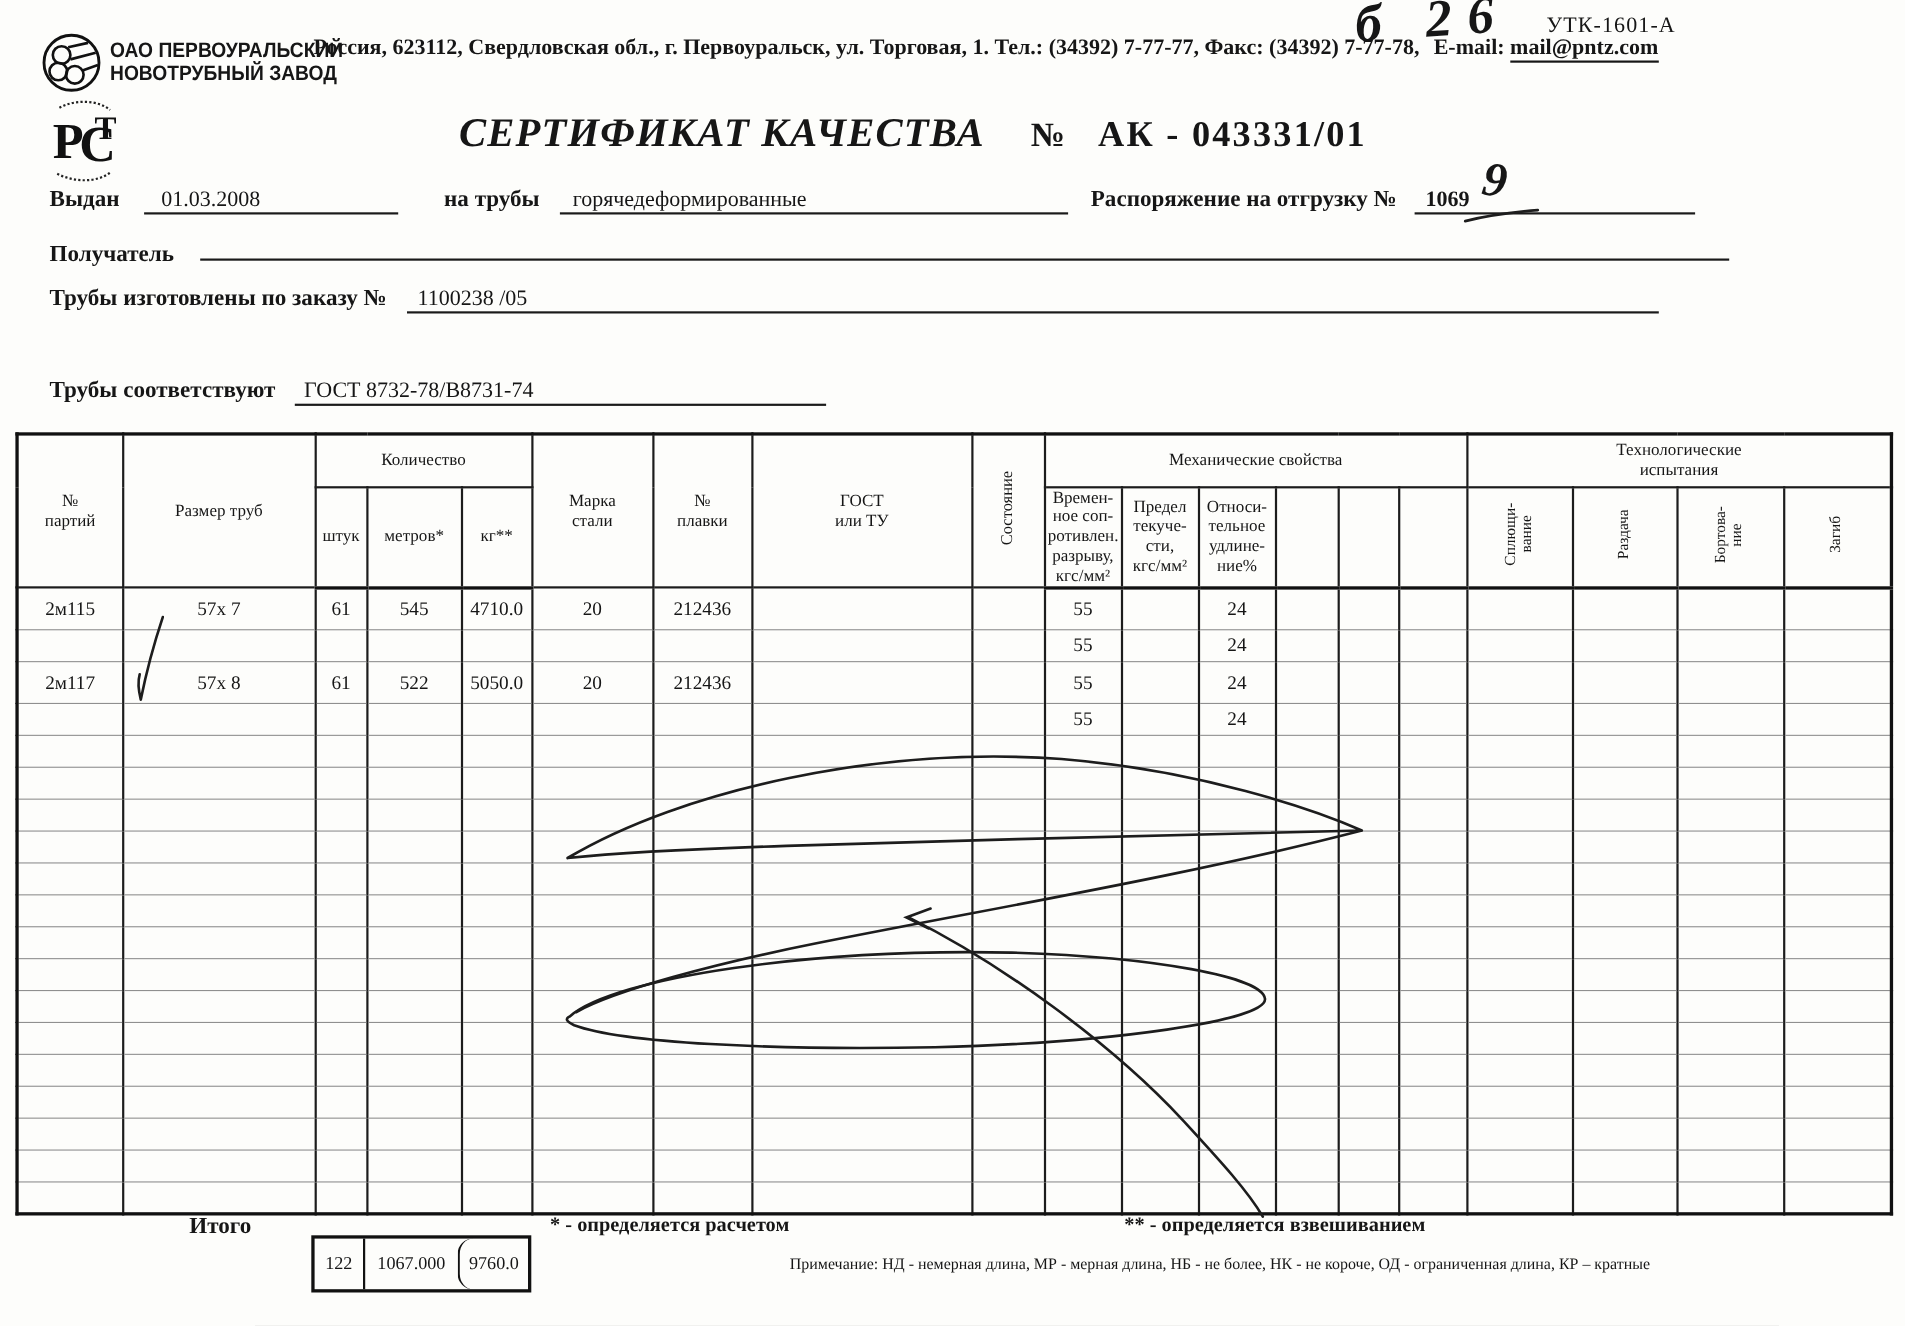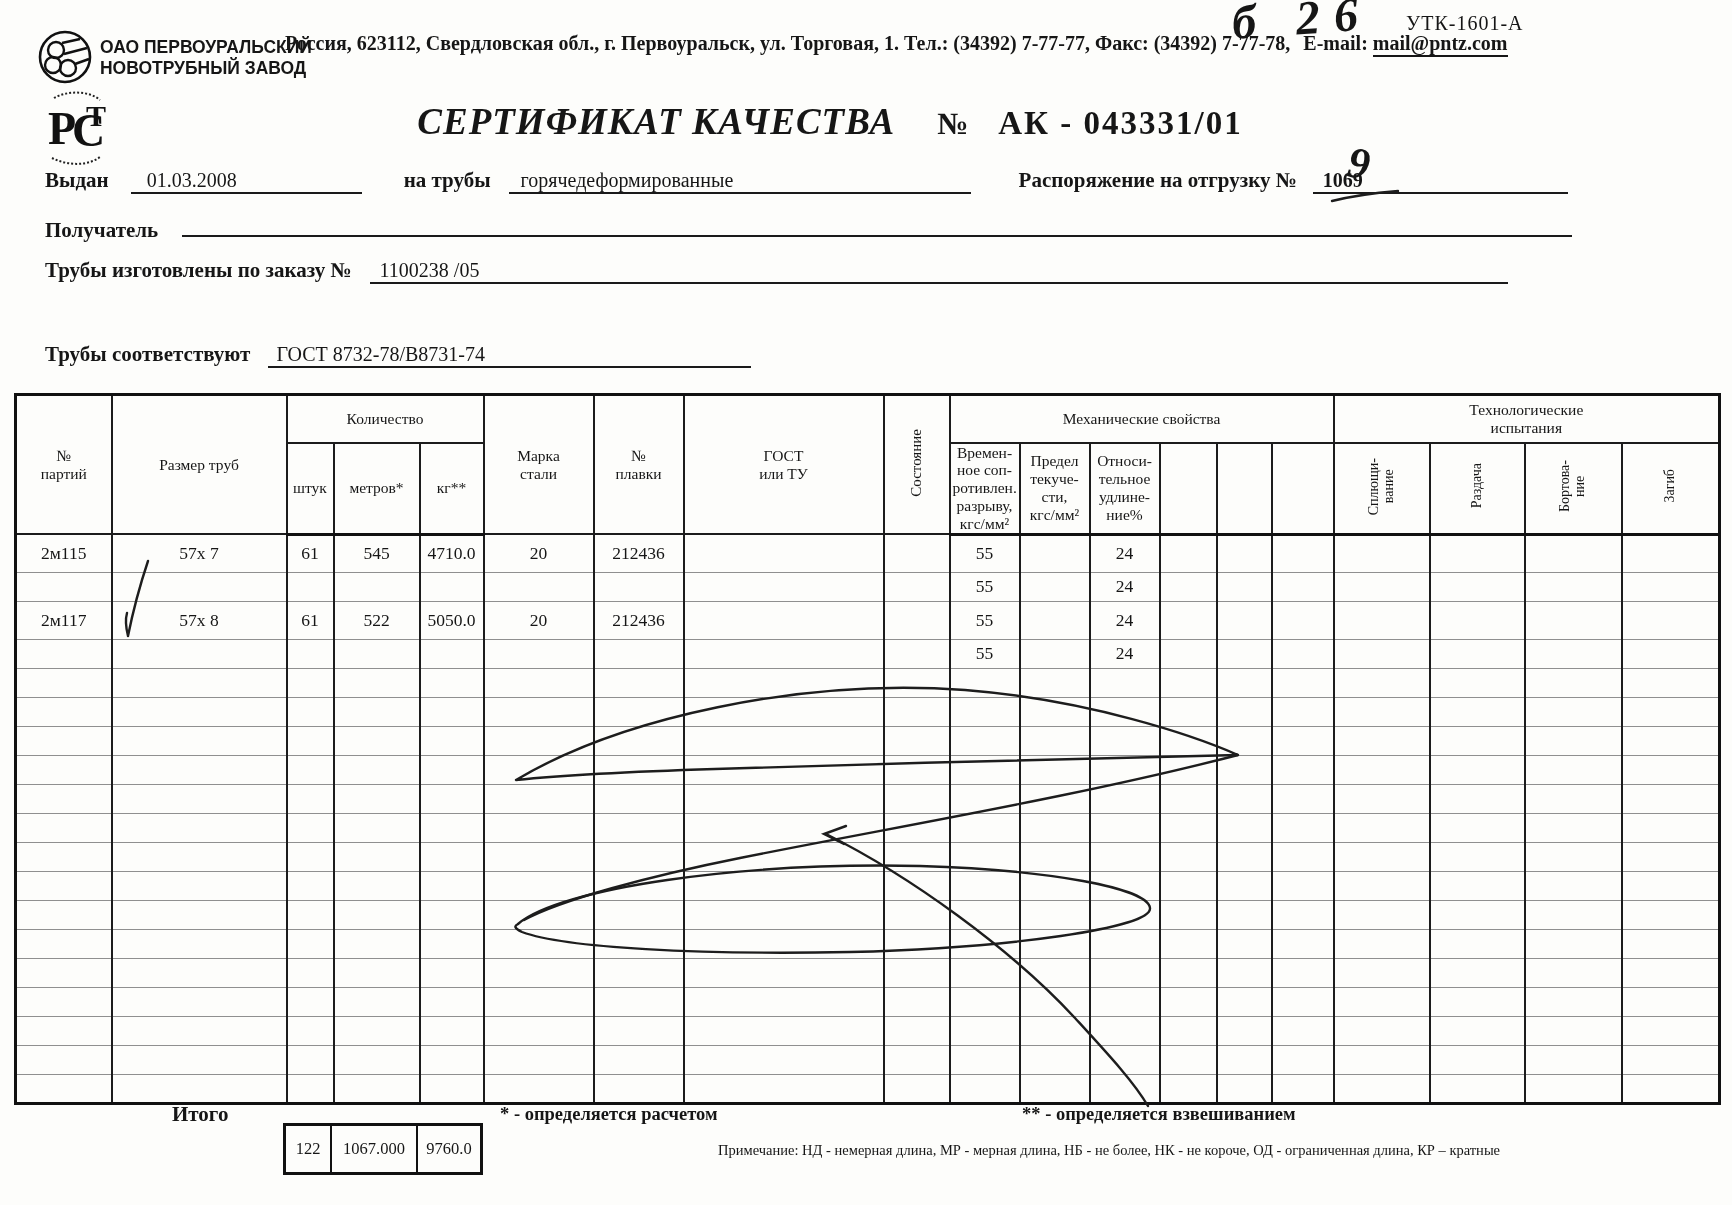--- a/index.html
+++ b/index.html
@@ -111,21 +111,21 @@
     <span class="title-main">СЕРТИФИКАТ КАЧЕСТВА</span>
     <span class="title-no">№</span>
     <span class="title-num">АК -  043331/01</span>
   </div>
 
   <div class="abs" style="left:45px;top:168px;">
     <span class="flabel">Выдан</span>
     <span class="fval uline" style="width:215px;margin-left:18px;padding-left:16px;">01.03.2008</span>
     <span class="flabel" style="margin-left:38px;">на трубы</span>
     <span class="fval uline" style="width:450px;margin-left:14px;padding-left:12px;">горячедеформированные</span>
-    <span class="flabel" style="margin-left:44px;">Распоряжение на отгрузку №</span>
+    <span class="flabel" style="margin-left:17px;">Распоряжение на отгрузку №</span>
     <span class="fval uline b" style="width:245px;margin-left:12px;padding-left:10px;">1069</span>
   </div>
   <div class="abs hand9">9</div>
 
   <div class="abs" style="left:45px;top:218px;">
     <span class="flabel">Получатель</span>
     <span class="fval uline" style="width:1390px;margin-left:20px;"></span>
   </div>
 
   <div class="abs" style="left:45px;top:258px;">
@@ -606,21 +606,21 @@
           <td></td>
           <td></td>
         </tr>
       </tbody>
   </table>
 
   <div class="abs totals-label">Итого</div>
   <div class="abs totals-box">
     <div class="cell" style="width:44px;">122</div>
     <div class="cell" style="width:84px;">1067.000</div>
-    <div class="cell" style="width:62px;">9760.0</div>
+    <div class="cell" style="width:62px;border-radius:14px;">9760.0</div>
   </div>
   <div class="abs fn1">* - определяется расчетом</div>
   <div class="abs fn2">** - определяется взвешиванием</div>
   <div class="abs note-line">Примечание: НД - немерная длина, МР - мерная длина, НБ - не более, НК - не короче, ОД - ограниченная длина, КР – кратные</div>
 
   <svg class="ink" width="1732" height="1205" viewBox="0 0 1732 1205">
     <g stroke="#1d1d1d" stroke-width="2.4" fill="none" stroke-linecap="round">
 
       <path d="M1332 201 C 1352 196, 1374 193, 1398 191"></path>
 

